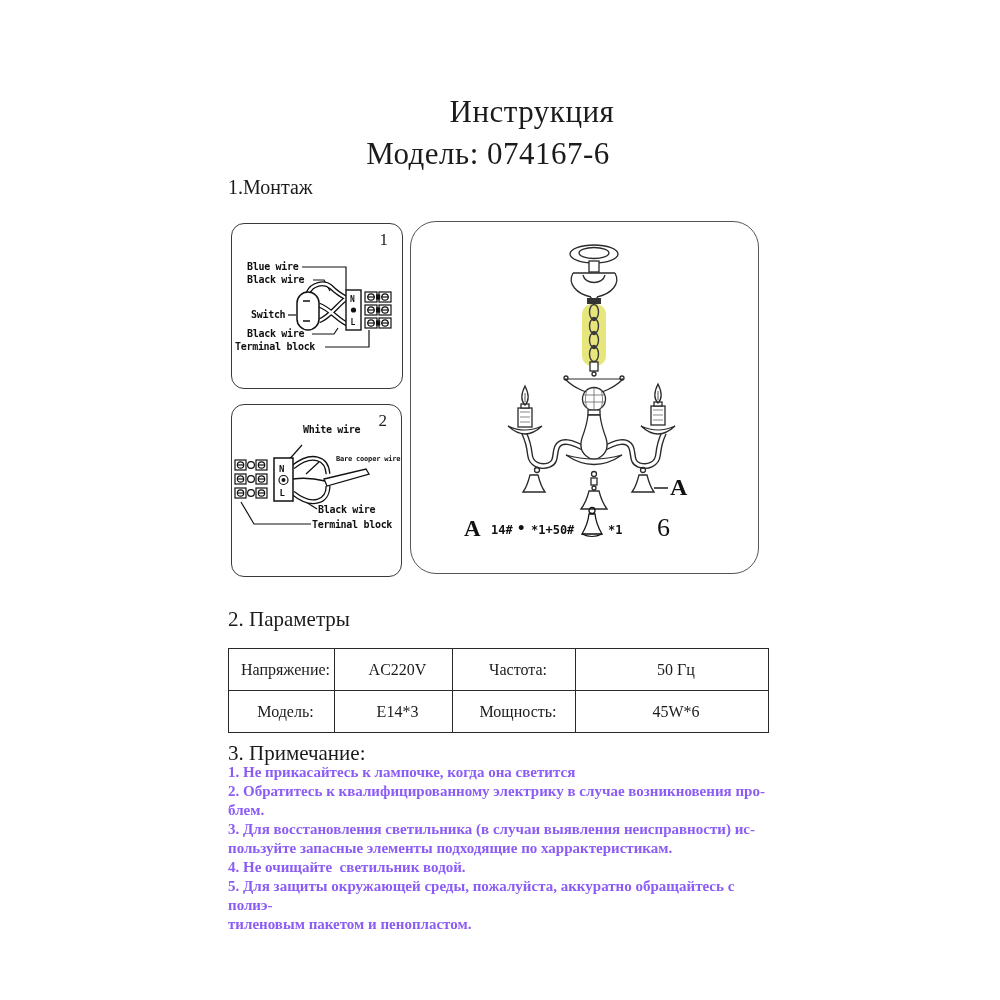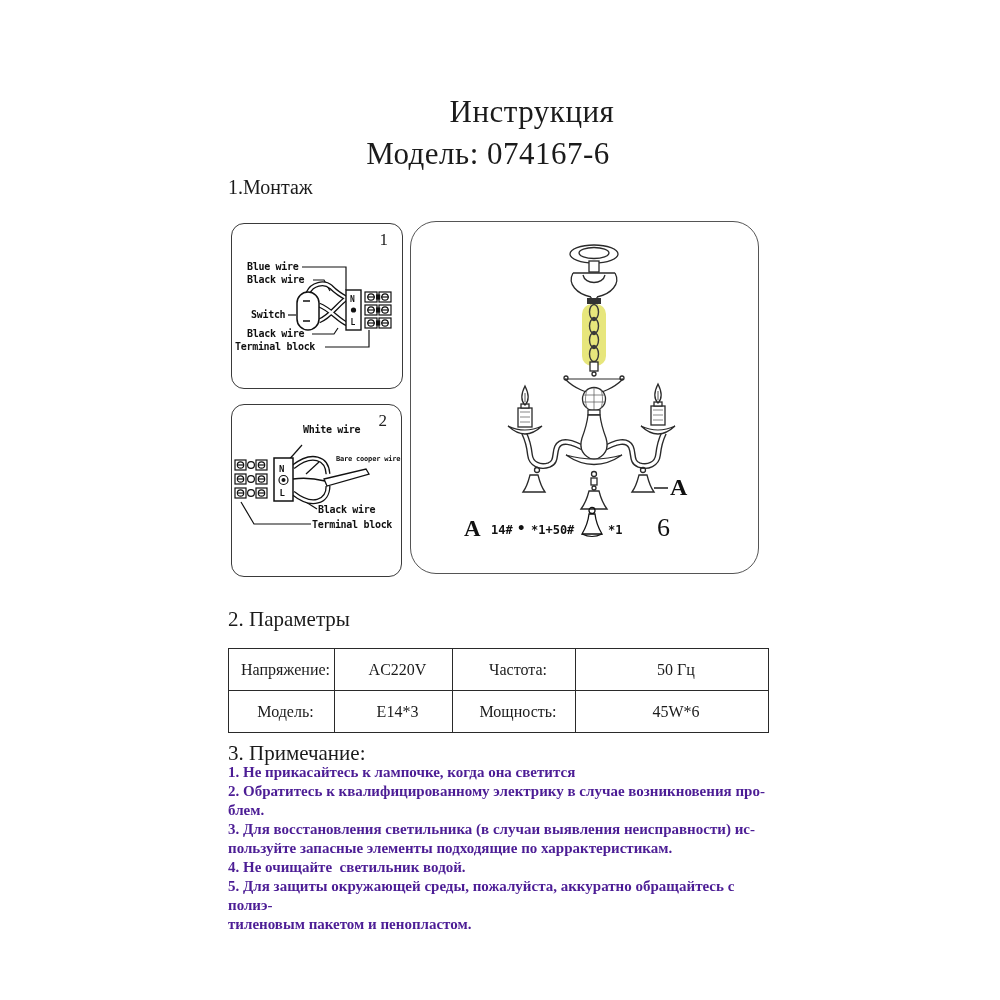--- a/index.html
+++ b/index.html
@@ -21,21 +21,21 @@
   .dlabel{position:absolute;font-family:"DejaVu Sans Mono",monospace;font-weight:bold;
           font-size:10px;letter-spacing:-0.3px;white-space:nowrap;color:#101010;}
   .dlabel.tiny{font-size:7px;letter-spacing:-0.2px;}
   .legend-item{position:absolute;font-family:"DejaVu Sans Mono",monospace;font-weight:bold;
                font-size:12px;color:#111;white-space:nowrap;}
   .legend-serif{position:absolute;font-family:"Liberation Serif",serif;font-weight:bold;color:#111;}
   .params-table{position:absolute;left:228px;top:648px;width:540px;height:82px;
                 border-collapse:collapse;table-layout:fixed;font-size:16px;text-align:center;}
   .params-table td{border:1.6px solid #2a2a2a;padding:0 0 0 8px;vertical-align:middle;height:41px;}
   .notes{position:absolute;left:228px;top:763px;width:552px;font-size:15px;font-weight:bold;
-         line-height:19px;color:#4c1d95;}
+         line-height:19px;color:#8b5cf6;}
   .note-line{white-space:pre-wrap;}
 </style>
 </head>
 <body>
 
 <div class="page">
 
   <div class="title-line" id="doc-title">Инструкция</div>
   <div class="title-line" id="doc-model">Модель: 074167-6</div>
 

